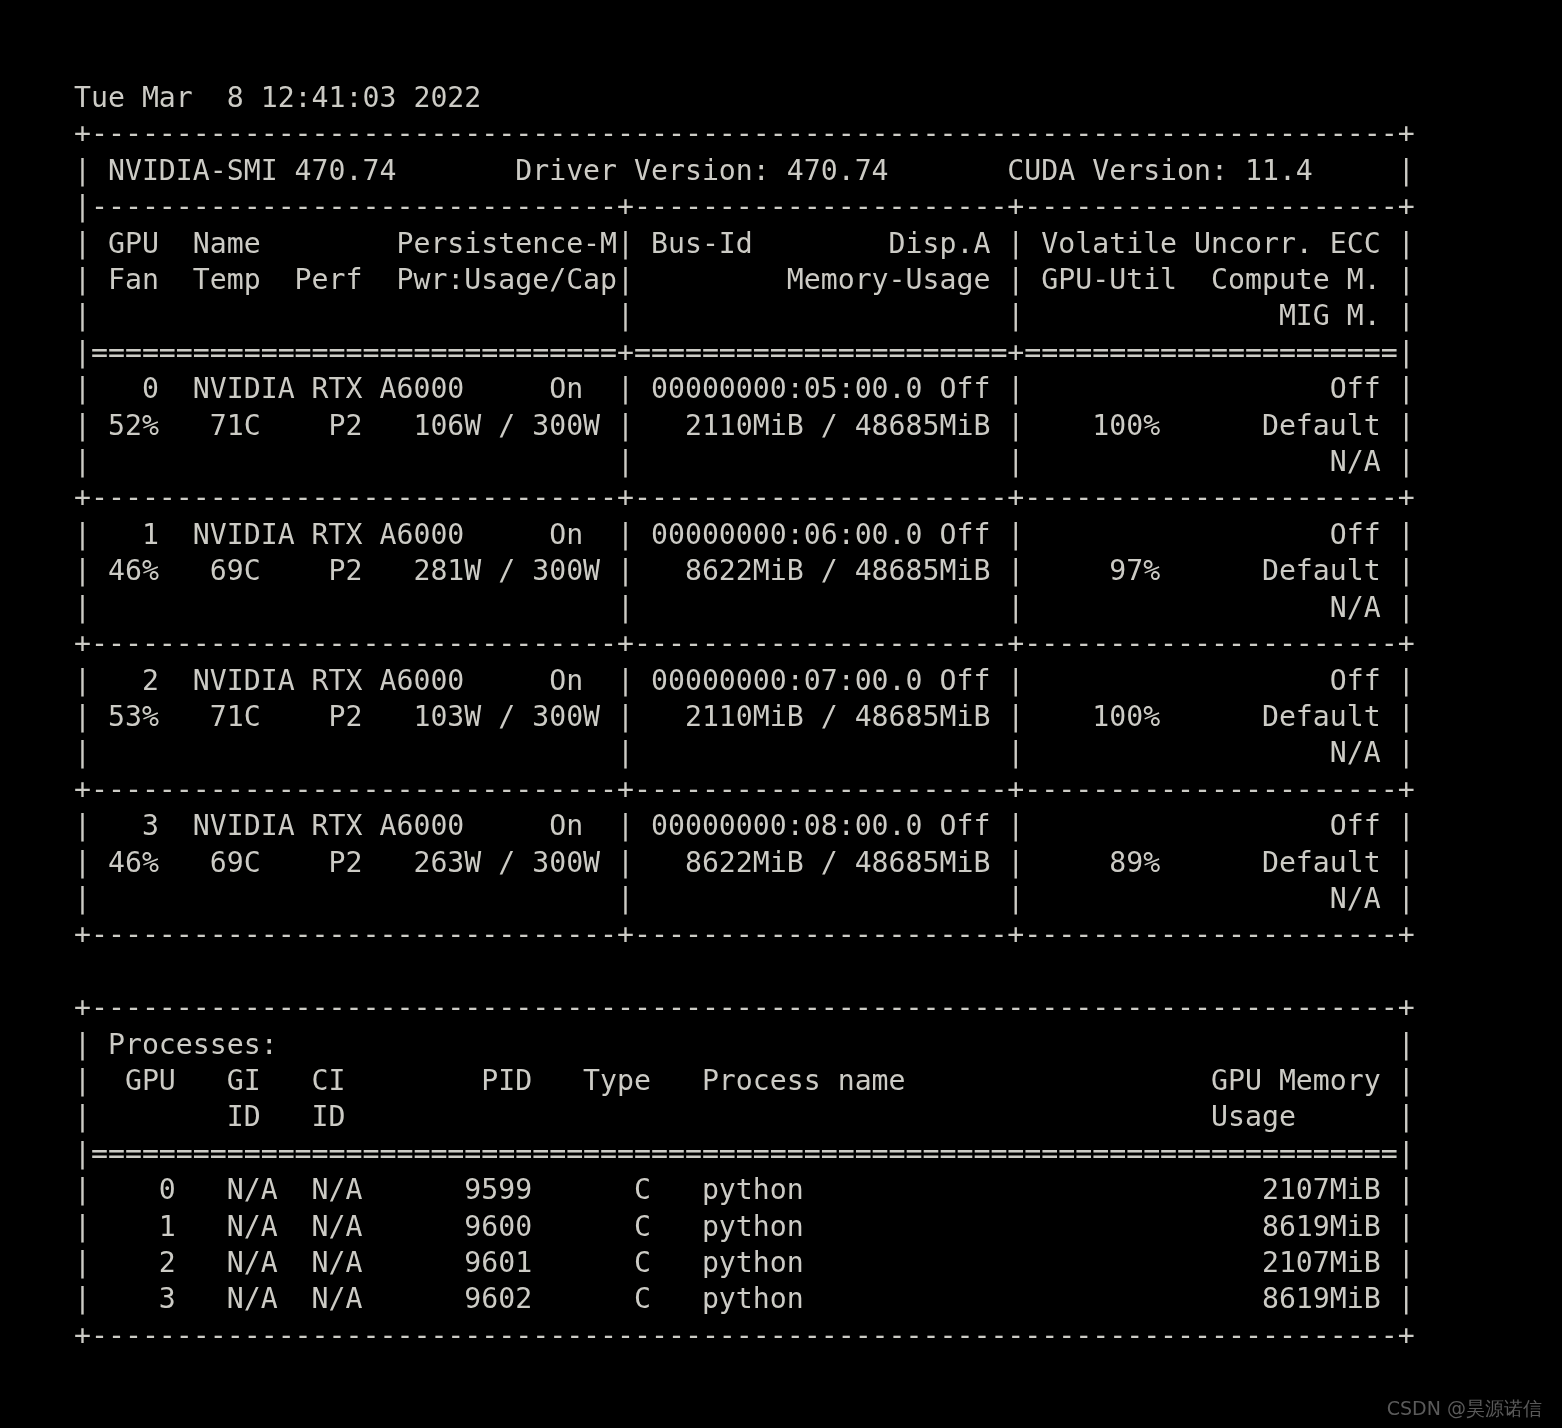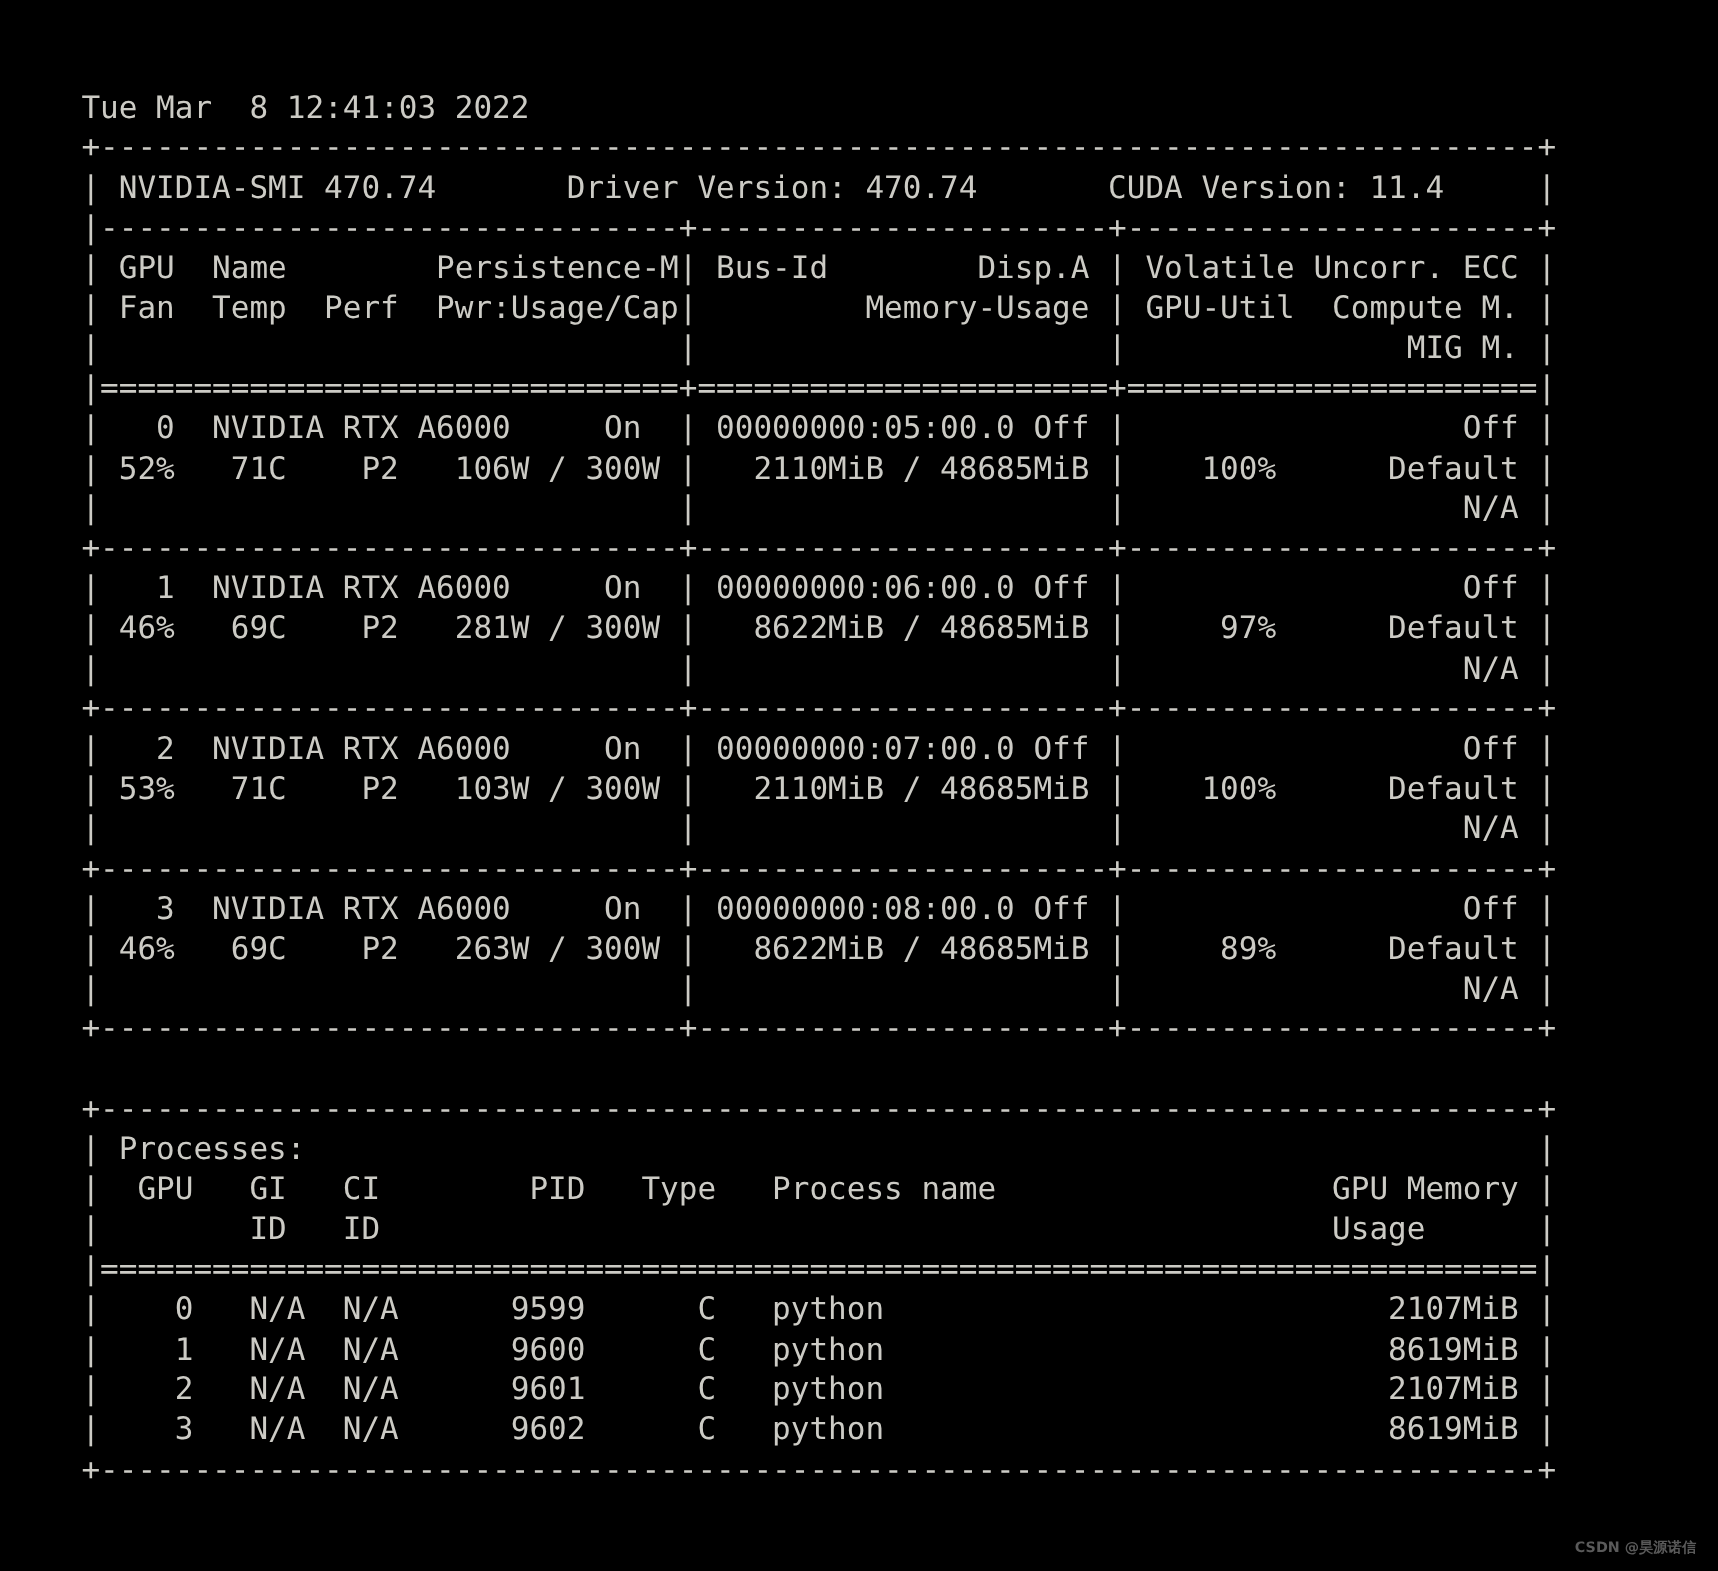--- a/index.html
+++ b/index.html
@@ -36,25 +36,24 @@
     white-space: pre;
     font-weight: 400;
     -webkit-font-smoothing: antialiased;
   }
   .watermark {
     position: absolute;
     right: 20px;
     bottom: 8px;
     color: #5a5a5a;
     font-family: "DejaVu Sans", "Liberation Sans", sans-serif;
-    font-size: 13px;
+    font-size: 19px;
     line-height: 24px;
     white-space: pre;
     user-select: none;
-    font-weight: bold;
   }
 </style>
 </head>
 <body>
 
 <div id="terminal">
   <pre class="term-text">Tue Mar  8 12:41:03 2022
 +-----------------------------------------------------------------------------+
 | NVIDIA-SMI 470.74       Driver Version: 470.74       CUDA Version: 11.4     |
 |-------------------------------+----------------------+----------------------+

